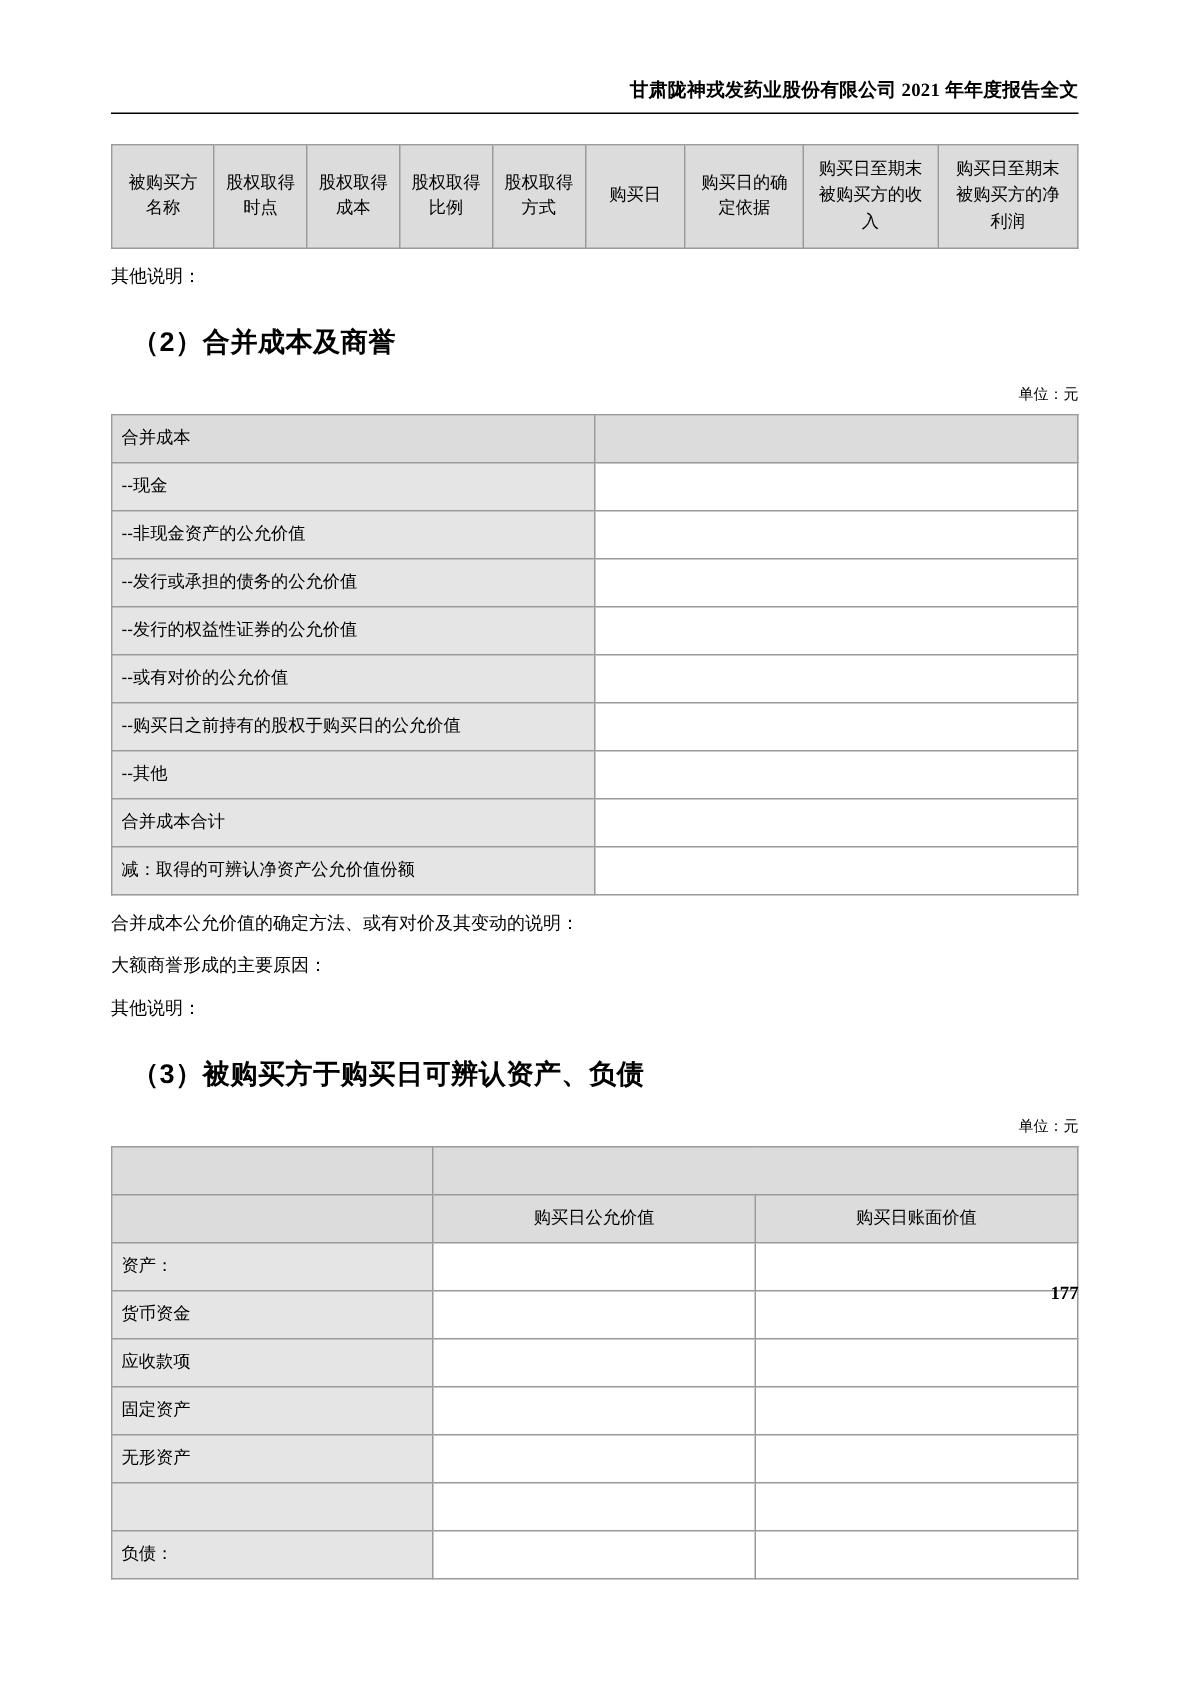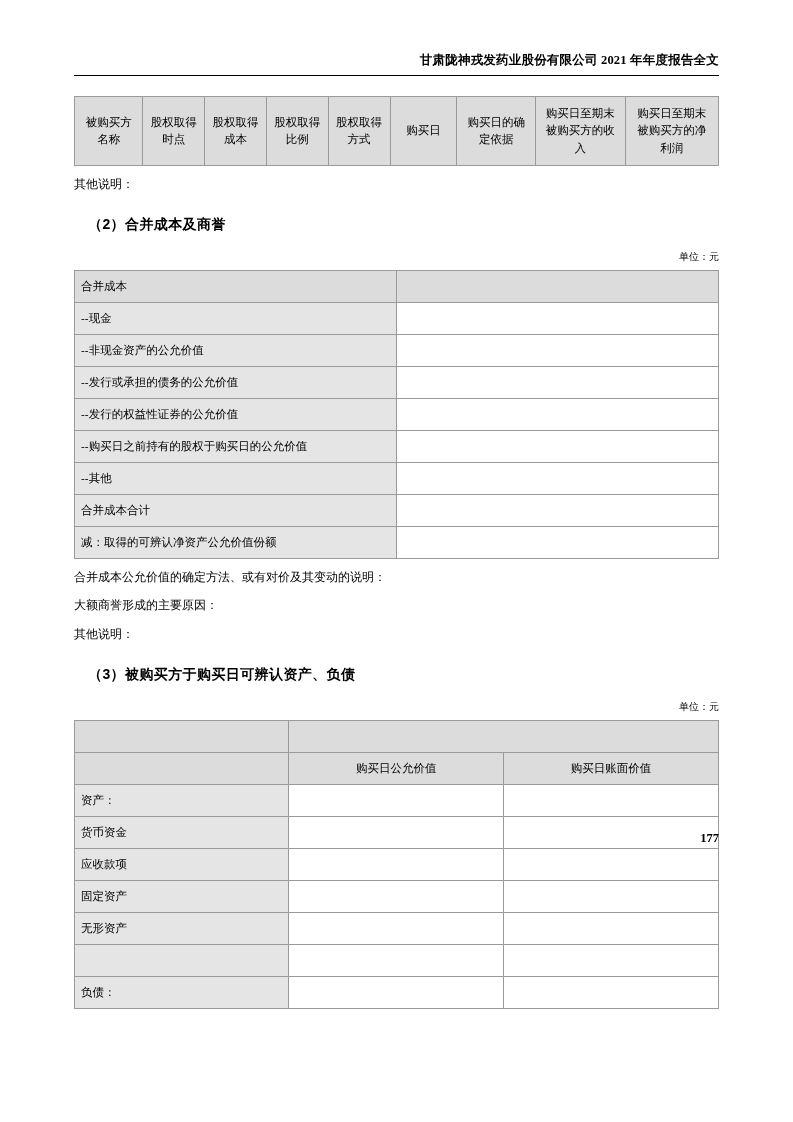--- a/index.html
+++ b/index.html
@@ -61,37 +61,37 @@
   .empty-cell {
     background: #ffffff;
   }
   .note {
     font-size: 12px;
     font-family: "Liberation Sans", "DejaVu Sans", sans-serif;
     margin: 9px 0 0 0;
     line-height: 1.6;
   }
   .sec-title {
-    font-size: 14px;
+    font-size: 18px;
     font-family: "Liberation Sans", "DejaVu Sans", sans-serif;
     font-weight: bold;
     margin: 22px 0 14px 14px;
     letter-spacing: 0.4px;
   }
   .unit {
     text-align: right;
     font-size: 10px;
     font-family: "Liberation Sans", "DejaVu Sans", sans-serif;
     margin: 16px 0 6px 0;
   }
   .tbl-wrap { margin-top: 2px; }
   .pagenum {
     position: absolute;
     right: 74px;
-    bottom: 60px;
+    bottom: 36px;
     font-size: 12.5px;
     font-family: "Liberation Serif", "DejaVu Serif", serif;
     font-weight: bold;
   }
   .t1 td { height: 58px; text-align: center; }
   .t2 td { height: 21px; }
   .t2 .tall { height: 34px; }
   .t3 td { height: 21px; }
   .t3 .sub-hdr { text-align: center; }
 </style>
@@ -158,20 +158,24 @@
     </tr>
     <tr>
       <td class="lbl-cell">--发行或承担的债务的公允价值</td>
       <td class="empty-cell"></td>
     </tr>
     <tr>
       <td class="lbl-cell">--发行的权益性证券的公允价值</td>
       <td class="empty-cell"></td>
     </tr>
     <tr>
+      <td class="lbl-cell">--或有对价的公允价值</td>
+      <td class="empty-cell"></td>
+    </tr>
+    <tr>
       <td class="lbl-cell">--购买日之前持有的股权于购买日的公允价值</td>
       <td class="empty-cell"></td>
     </tr>
     <tr>
       <td class="lbl-cell">--其他</td>
       <td class="empty-cell"></td>
     </tr>
     <tr>
       <td class="lbl-cell">合并成本合计</td>
       <td class="empty-cell"></td>

